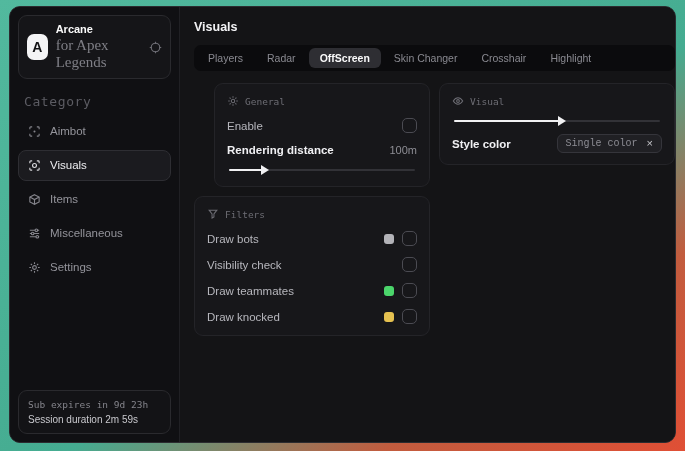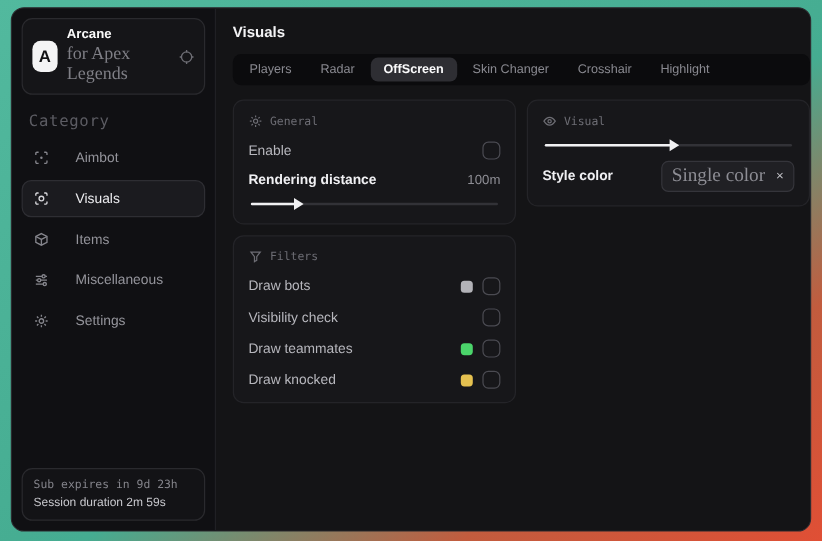--- a/index.html
+++ b/index.html
@@ -35,21 +35,21 @@
   .brand-name { font-size:11px; font-weight:700; color:#fafafa; }
   .brand-sub { font-size:15px; color:#7f7f86;font-family:Liberation Serif, serif; }
   .brand-icon { margin-left:auto; color:#6e6e75; display:flex; }
 
   .category {
     font-family:"DejaVu Sans Mono", monospace; font-size:13px; letter-spacing:.6px;
     color:#5c5c63; margin:15px 6px 7px 6px;
   }
   .nav { display:flex; flex-direction:column; gap:3px; }
   .nav-item {
-    display:flex; align-items:center; gap:22px; padding:8px 9px;
+    display:flex; gap:9px; padding:8px 9px;
     border-radius:8px; border:1px solid transparent;
     color:#94949b; font-size:11.5px; cursor:default;
   }
   .nav-item .nav-ico { display:flex; color:#85858c; }
   .nav-item.selected { background:#1b1b1f; border-color:#2e2e33; color:#ededf0; }
   .nav-item.selected .nav-ico { color:#d8d8dc; }
 
   .footer-card {
     margin-top:auto; border:1px solid #2a2a2e; border-radius:9px;
     padding:8px 9px; display:flex; flex-direction:column; gap:4px; background:#131316;
@@ -70,21 +70,21 @@
   }
   .tab.selected { background:#2e2e33; color:#fbfbfc; font-weight:700; }
 
   .content {
     margin-top:12px; display:grid; grid-template-columns:236px 236px;
     gap:9px; align-items:start;
   }
   .panel {
     background:#17171a; border:1px solid #242428; border-radius:9px; padding:11px 12px;
   }
-  .panel-general { grid-column:1; grid-row:1; }
+  .panel-general { grid-column:1; grid-row:1;margin-left:20px; }
   .panel-visual  { grid-column:2; grid-row:1; }
   .panel-filters { grid-column:1; grid-row:2; }
 
   .panel-head {
     display:flex; align-items:center; gap:6px;
     font-family:"DejaVu Sans Mono", monospace; font-size:9.5px; color:#6d6d74;
     margin-bottom:4px;
   }
   .panel-head .head-ico { display:flex; color:#6d6d74; }
 
@@ -105,21 +105,21 @@
   .slider-thumb {
     position:absolute; right:-7px; top:-4px; width:0; height:0;
     border-left:8px solid #f1f1f3; border-top:5px solid transparent; border-bottom:5px solid transparent;
   }
 
   .tag {
     display:flex; align-items:center; gap:9px;
     background:#202024; border:1px solid #35353b; border-radius:6px;
     padding:3px 8px; cursor:default;
   }
-  .tag-label { font-family:Liberation Serif, serif; font-size:16px; color:#8d8d94; }
+  .tag-label { font-family:Liberation Mono, monospace; font-size:10px; color:#8d8d94; }
   .tag-x { color:#c4c4c9; font-size:11px; line-height:1; cursor:default; }
 
   svg { display:block; }
 </style>
 </head>
 <body>
 
 <div class="stage">
   <div class="window">
 

